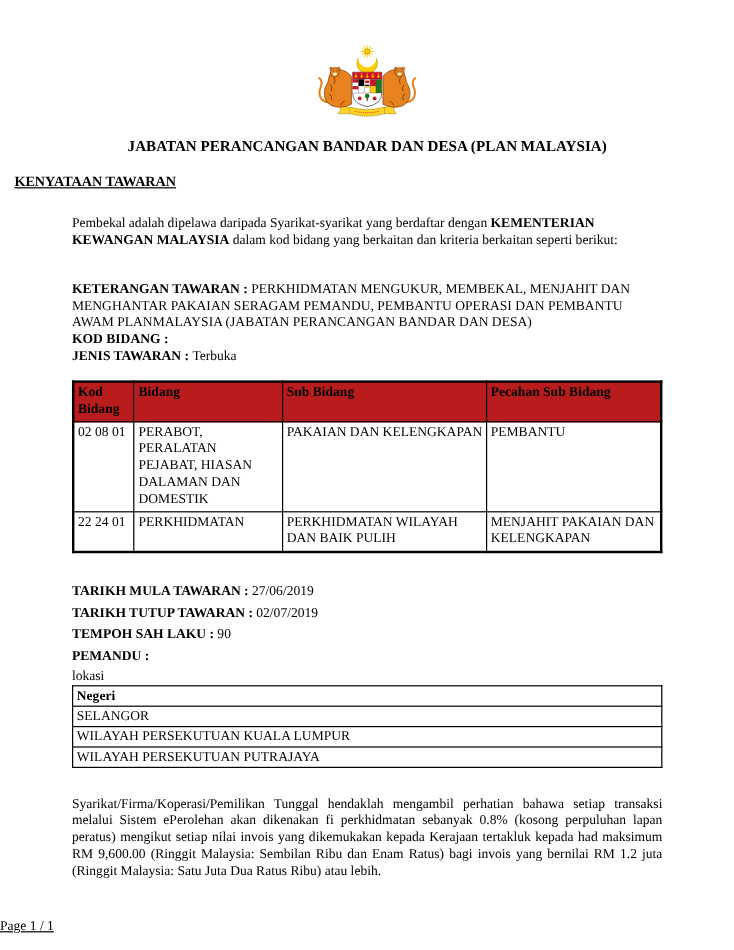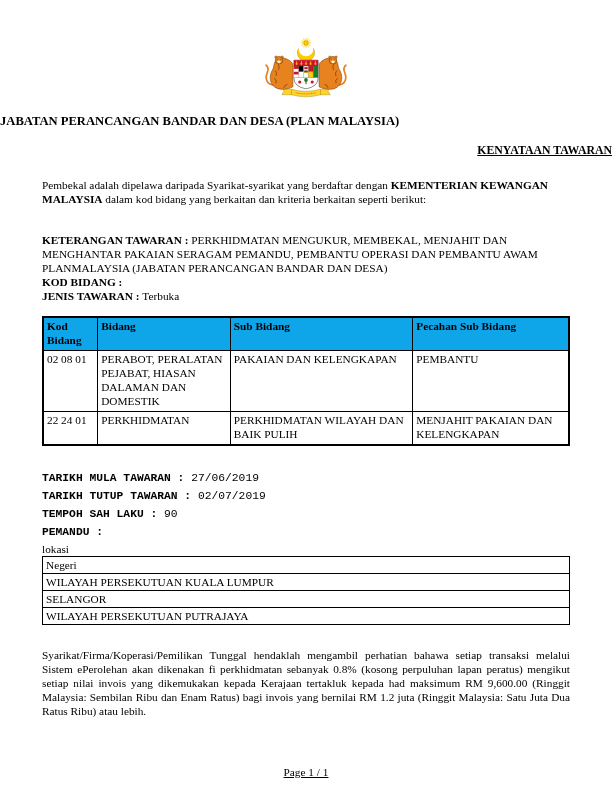--- a/index.html
+++ b/index.html
@@ -1,40 +1,40 @@
 <!DOCTYPE html>
 <html><head>
 <meta charset="utf-8">
 <style>
   html,body { margin:0; padding:0; background:#ffffff; }
   .page {
     width:612px; height:792px; position:relative; background:#ffffff;
     font-family:"Liberation Serif", serif; font-size:11.3px; line-height:14px;
     color:#000; overflow:hidden;
   }
-  .content { margin:0 42px; }
+  .content { margin:0 60px; }
   .logo-wrap { text-align:center; padding-top:36px; }
-  .doc-title { font-weight:bold; font-size:12.6px; margin-top:10px; }
-  .doc-subtitle { font-weight:bold; font-size:11.8px; text-align:right; text-decoration:underline; margin-top:15px; }
+  .doc-title { font-weight:bold; font-size:12.6px; text-align:center; margin-top:10px; }
+  .doc-subtitle { font-weight:bold; font-size:11.8px; text-align:left; text-decoration:underline; margin-top:15px;padding-left:12px; }
   .intro { margin-top:21px; }
   .b { font-weight:bold; }
   .tender { margin-top:27px; }
   .tender p { margin:0; }
   .mt5 { margin-top:5px; }
   table.kb { border-collapse:collapse; width:100%; margin-top:13px; border:2px solid #000; table-layout:fixed; }
   .kb th, .kb td { border:1px solid #000; vertical-align:top; text-align:left; padding:1px 3px 3px 3px; font-size:11.3px; line-height:14px; }
-  .kb th { background:#0ea5e9; font-weight:bold; }
-  .details { margin-top:23px;font-family:Liberation Mono, monospace; }
+  .kb th { background:#b91c1c; font-weight:bold; }
+  .details { margin-top:23px; }
   .details .line { line-height:18px; }
   .lokasi-caption { font-weight:normal; margin-top:1px; line-height:14px; }
   table.loc { border-collapse:collapse; width:100%; border:1px solid #000; }
   .loc th, .loc td { border:1px solid #000; text-align:left; padding:1px 3px; font-size:11.3px; line-height:14px; }
-  .loc th { font-weight:normal; }
+  .loc th { font-weight:bold; }
   .notice { margin-top:23px; text-align:justify; }
-  .footer { position:absolute; left:0; right:0; bottom:13px; text-align:center; font-size:11.3px;text-decoration:underline; }
+  .footer { position:absolute; left:0; right:0; bottom:13px; text-align:left; font-size:11.3px;text-decoration:underline; }
 </style>
 </head>
 <body>
 
 <div class="page">
 
   <div class="logo-wrap">
     <svg width="104" height="65" viewBox="0 0 300 188" xmlns="http://www.w3.org/2000/svg">
       <defs>
         <g id="tiger">
@@ -157,24 +157,24 @@
     <div class="lokasi-caption">lokasi</div>
 
     <table class="loc">
       <thead>
         <tr>
           <th>Negeri</th>
         </tr>
       </thead>
       <tbody>
         <tr>
-            <td>WILAYAH PERSEKUTUAN KUALA LUMPUR</td>
+            <td>SELANGOR</td>
           </tr>
         <tr>
-            <td>SELANGOR</td>
+            <td>WILAYAH PERSEKUTUAN KUALA LUMPUR</td>
           </tr>
         <tr>
             <td>WILAYAH PERSEKUTUAN PUTRAJAYA</td>
           </tr>
       </tbody>
     </table>
 
     <p class="notice">Syarikat/Firma/Koperasi/Pemilikan Tunggal hendaklah mengambil perhatian bahawa setiap transaksi melalui Sistem ePerolehan akan dikenakan fi perkhidmatan sebanyak 0.8% (kosong perpuluhan lapan peratus) mengikut setiap nilai invois yang dikemukakan kepada Kerajaan tertakluk kepada had maksimum RM 9,600.00 (Ringgit Malaysia: Sembilan Ribu dan Enam Ratus) bagi invois yang bernilai RM 1.2 juta (Ringgit Malaysia: Satu Juta Dua Ratus Ribu) atau lebih.</p>
 
   </div>

